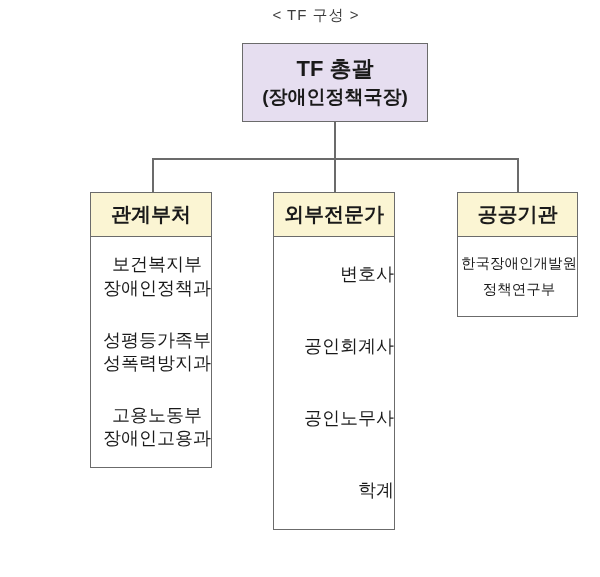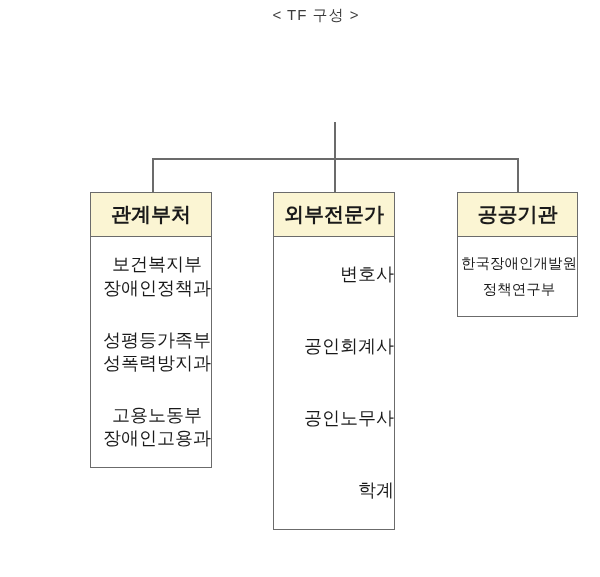--- a/index.html
+++ b/index.html
@@ -75,20 +75,24 @@
   }
   .col-right .item { font-size: 14.5px; line-height: 1.75; }
 </style>
 </head>
 <body>
 
 <div class="page">
 
   <div class="chart-title">&lt; TF 구성 &gt;</div>
 
+  <div class="root-box">
+    <div class="root-title">TF 총괄</div>
+    <div class="root-subtitle">(장애인정책국장)</div>
+  </div>
 
   <div class="connector conn-v-top"></div>
   <div class="connector conn-h"></div>
   <div class="connector conn-v-left"></div>
   <div class="connector conn-v-right"></div>
 
   <div class="col-box col-left">
     <div class="col-header">관계부처</div>
     <div class="col-body">
       <div class="item">보건복지부

